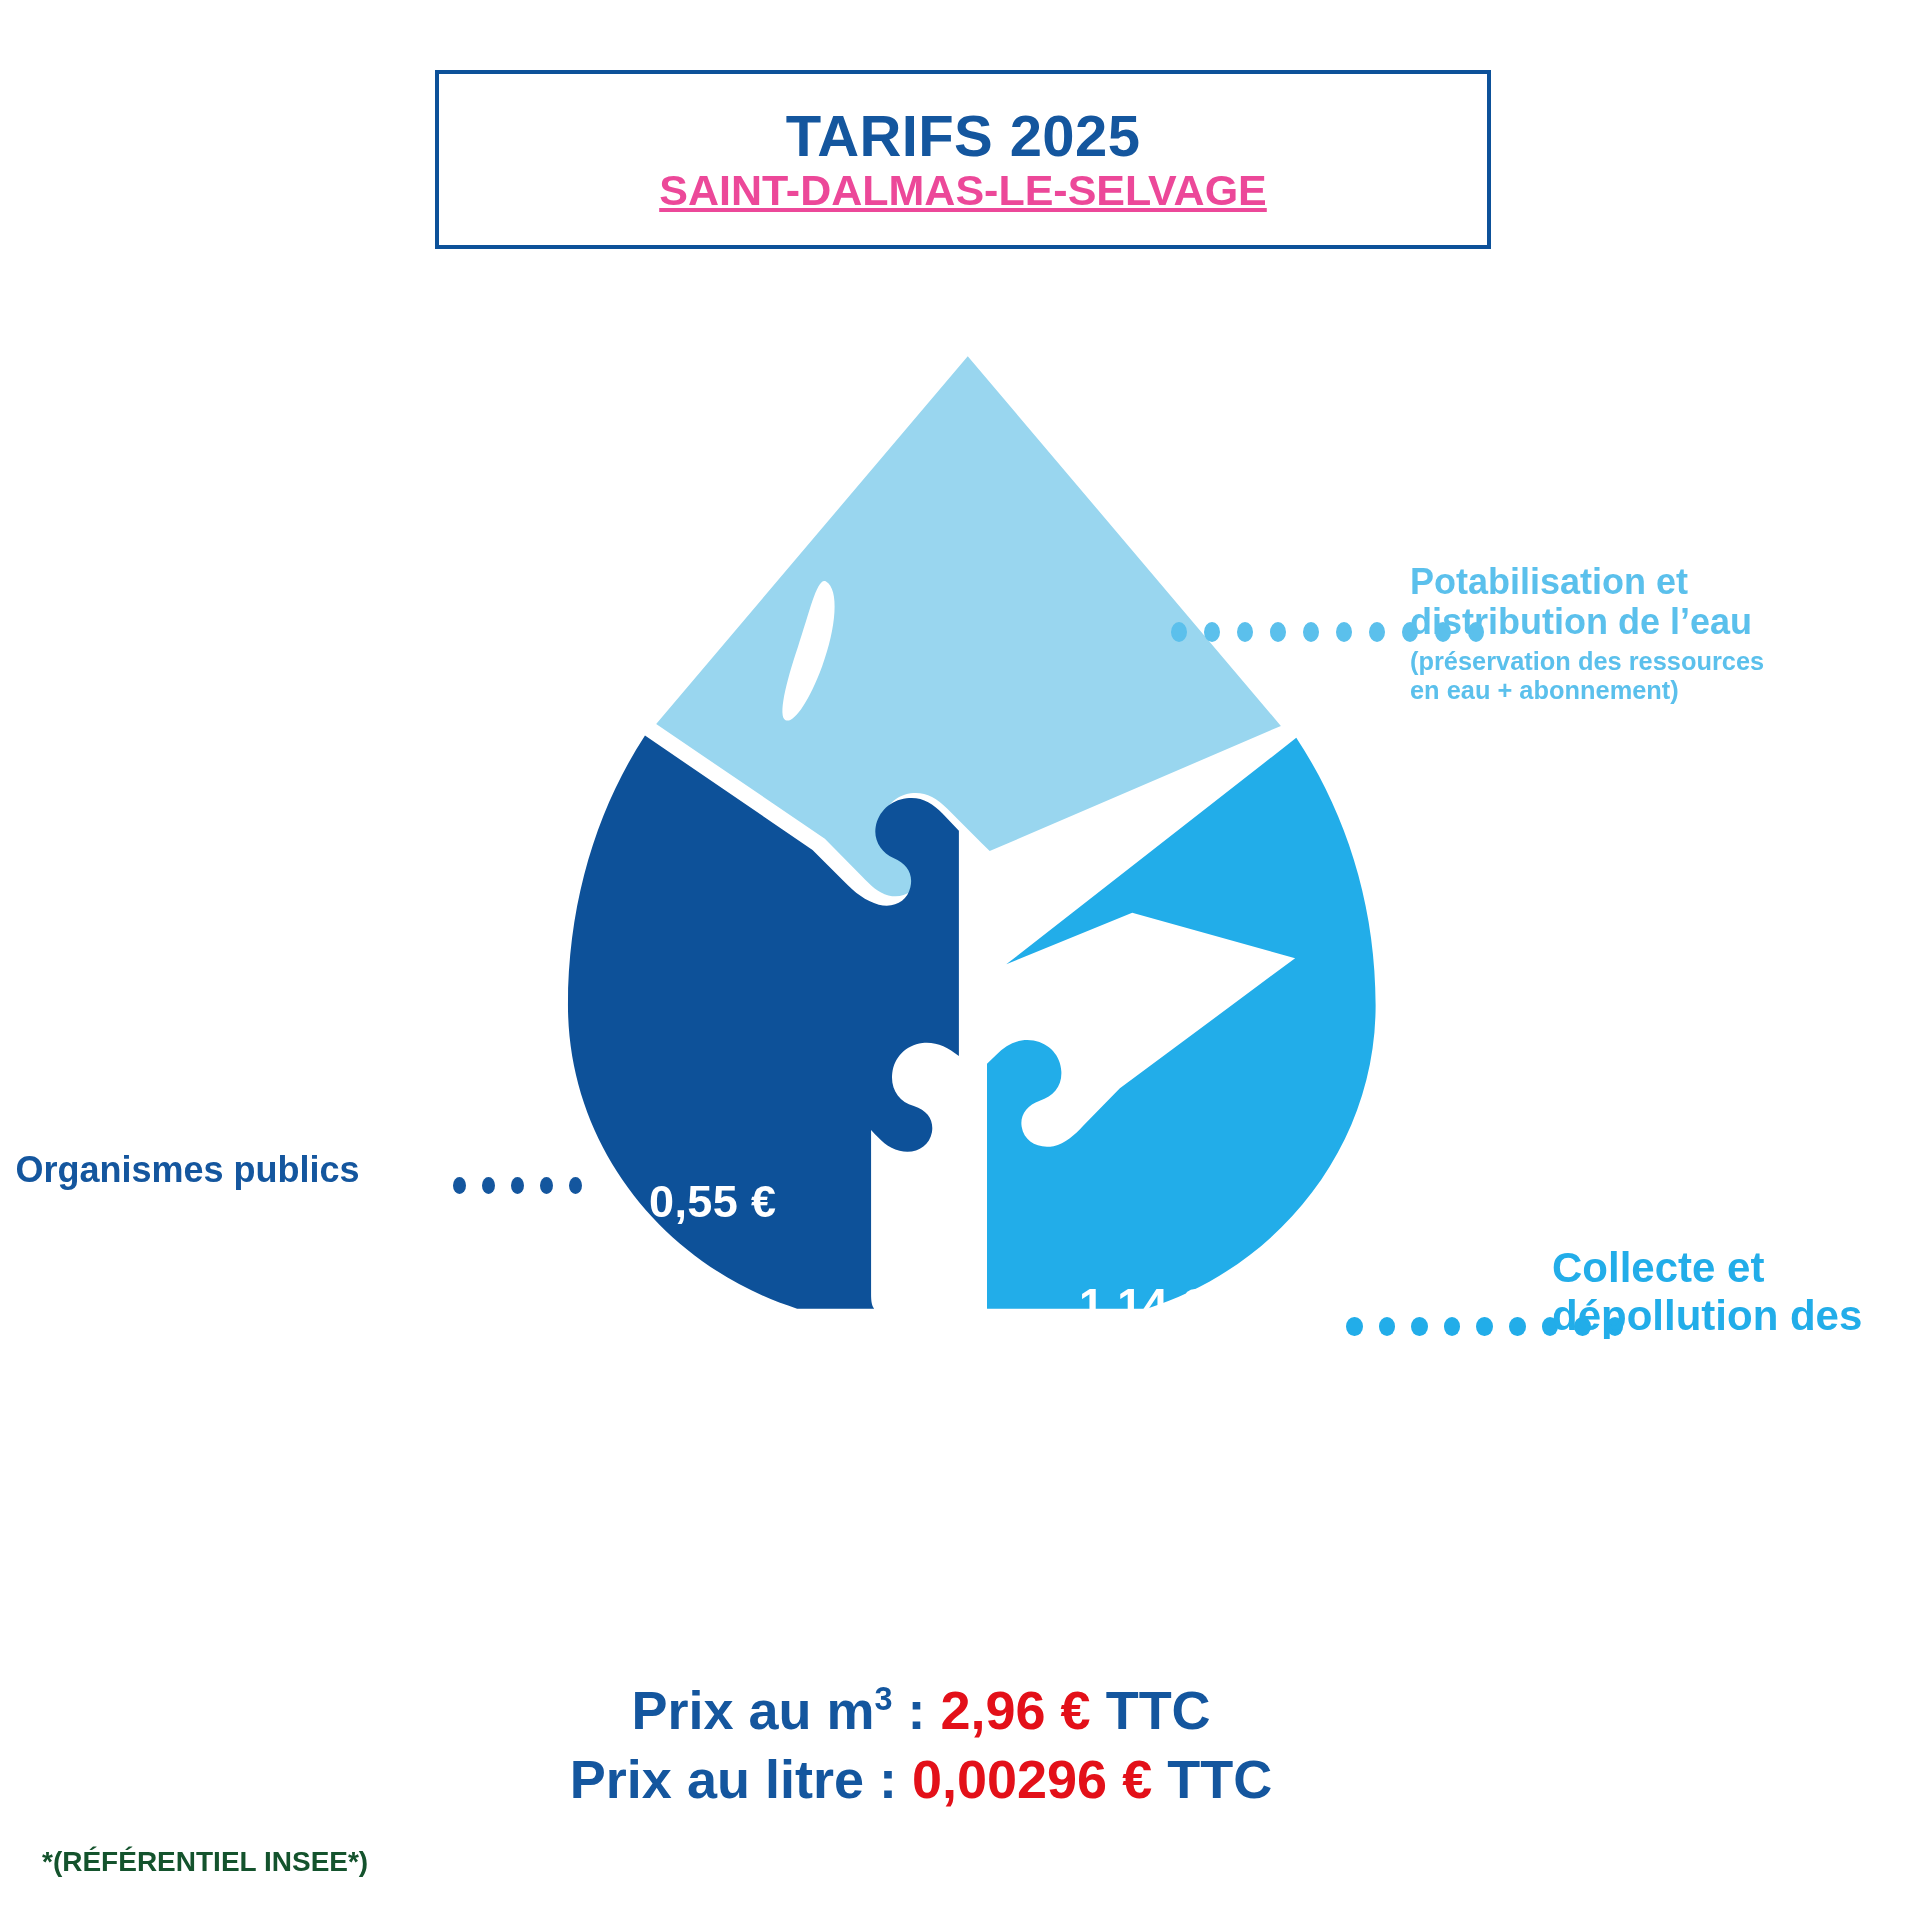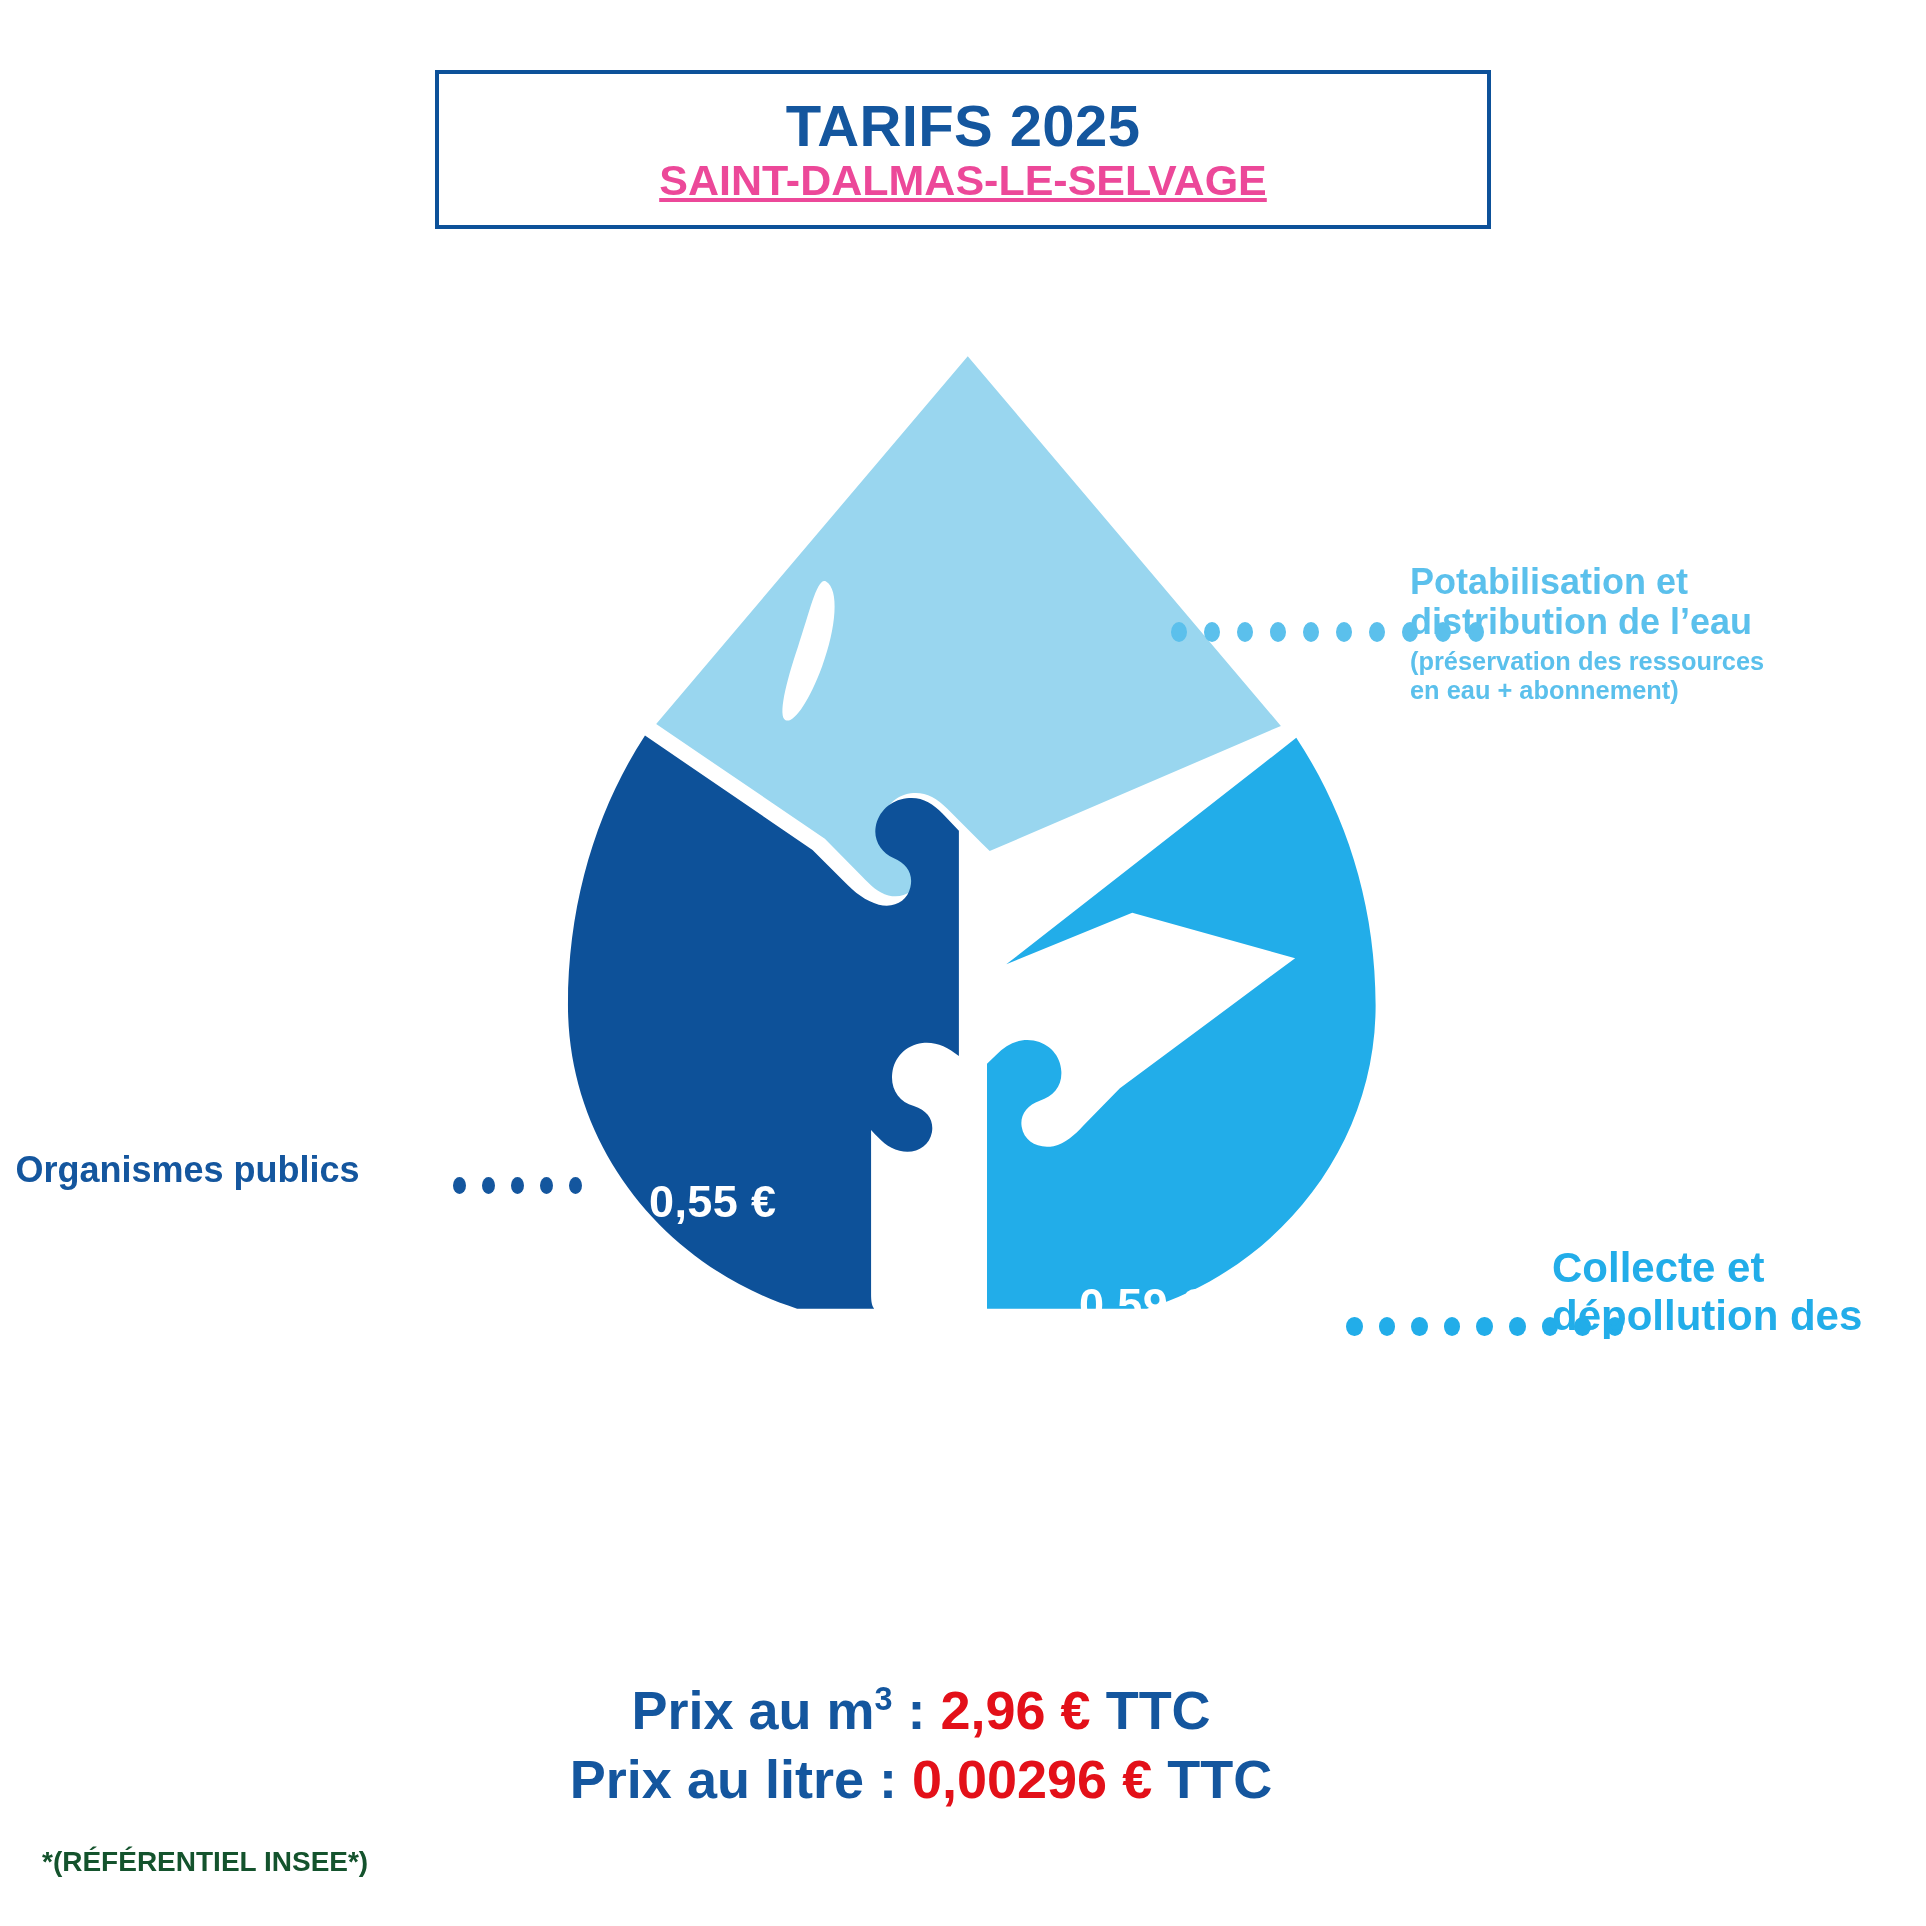--- a/index.html
+++ b/index.html
@@ -4,21 +4,21 @@
 <style>
   html,body{margin:0;padding:0;background:#ffffff;}
   body{
     width:1926px;height:1926px;position:relative;overflow:hidden;
     font-family:"Liberation Sans", sans-serif;
     -webkit-font-smoothing:antialiased;
   }
 
   
   #title-box{
-    position:absolute;left:435px;top:70px;width:1056px;height:159px;
+    position:absolute;left:435px;top:70px;width:1056px;height:179px;
     border:4.2px solid #0D5199;background:#ffffff;box-sizing:border-box;
     display:flex;flex-direction:column;align-items:center;justify-content:center;
   }
   #title-main{
     font-size:58px;font-weight:bold;color:#14569E;letter-spacing:0.4px;
     line-height:1.0;margin:0 0 4.6px 0;white-space:nowrap;
   }
   #title-sub{
     font-size:29px;font-weight:bold;color:#14569E;letter-spacing:0.2px;
     line-height:1.05;margin:0 0 6.2px 0;white-space:nowrap;
@@ -163,21 +163,21 @@
          L 1963 1618
          L 1540 1500
          L 1213 1634
          Z"></path>
   </svg>
 
 </div>
 
 <div class="value-label" id="value-top">1,27 €</div>
 <div class="value-label" id="value-left">0,55 €</div>
-<div class="value-label" id="value-right">0,59 €</div>
+<div class="value-label" id="value-right">1,14 €</div>
 
 <div class="dots" id="dots-top">
   <span class="dot"></span>
   <span class="dot"></span>
   <span class="dot"></span>
   <span class="dot"></span>
   <span class="dot"></span>
   <span class="dot"></span>
   <span class="dot"></span>
   <span class="dot"></span>

